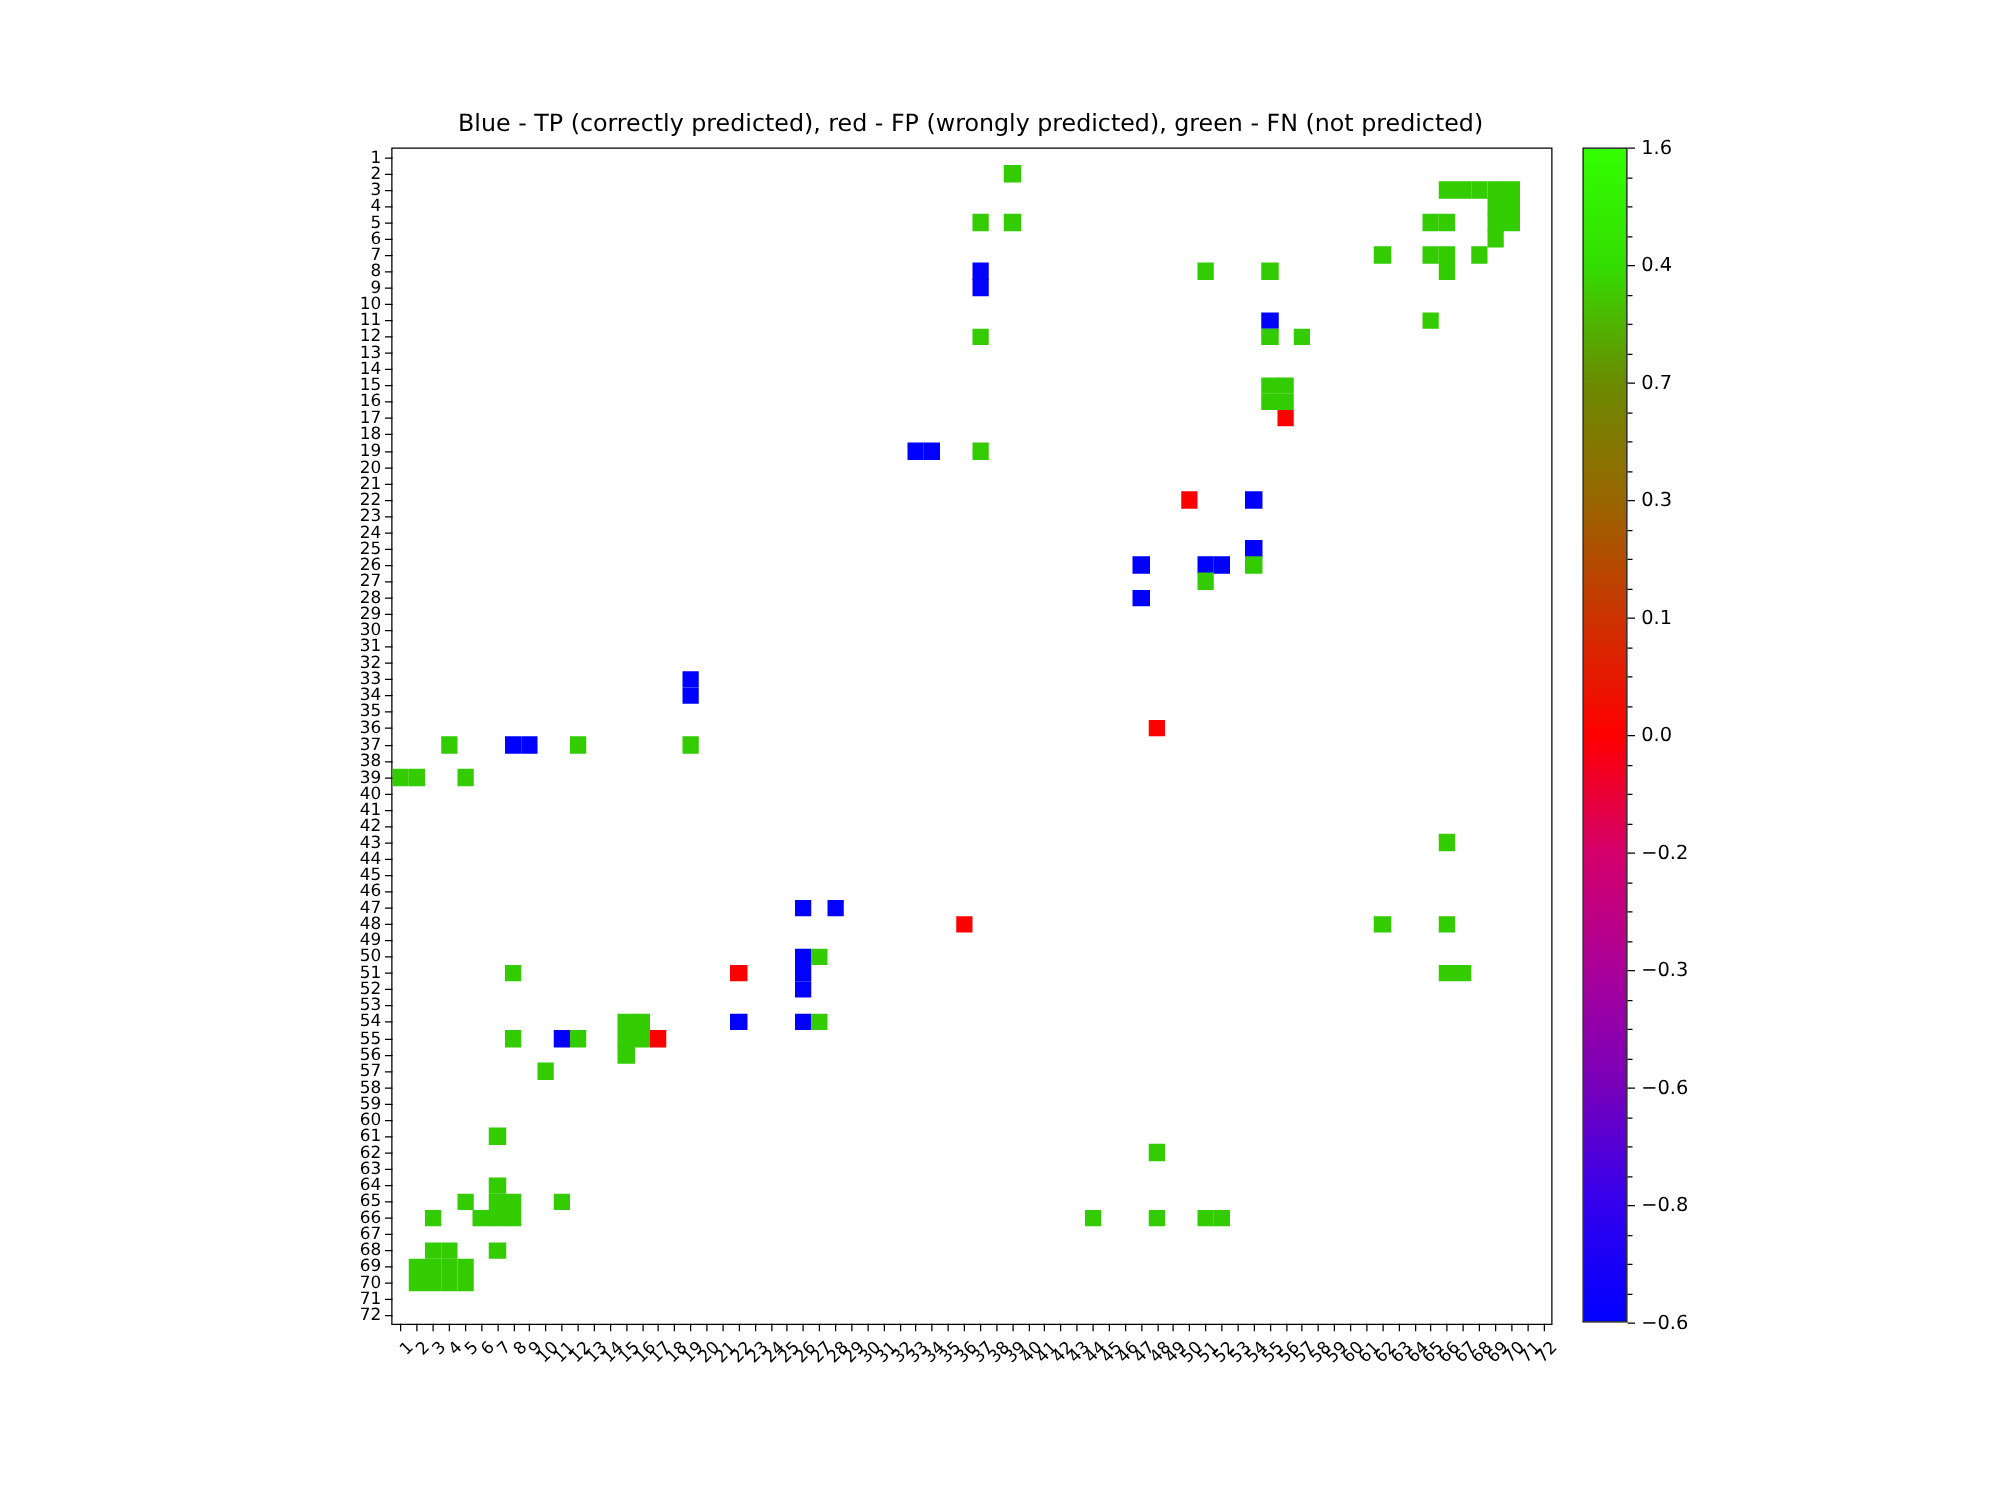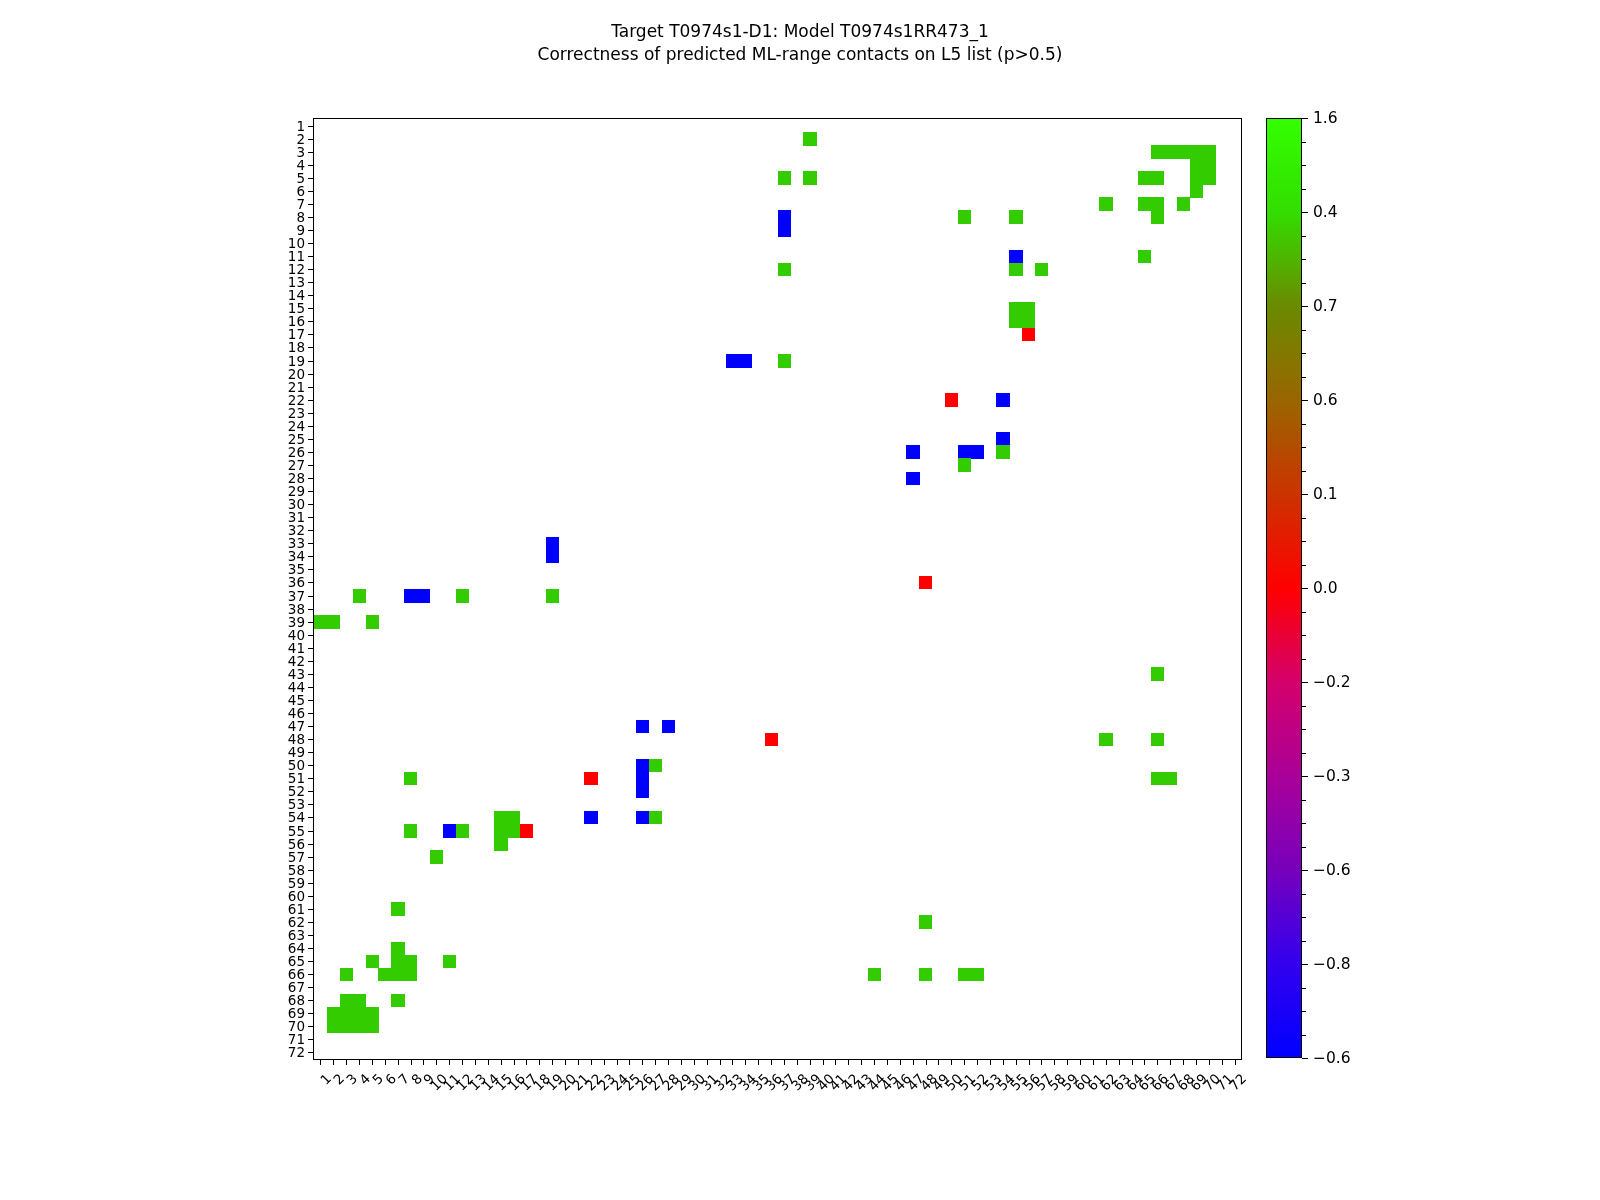--- a/index.html
+++ b/index.html
@@ -134,23 +134,22 @@
     transform: translateY(-50%);
     font-size: 15.5px;
     white-space: nowrap;
   }
 </style>
 </head>
 <body>
 
 <div id="figure">
 
-  <div id="suptitle">Target T0974s1-D1: Model T0974s1RR473_1
-Correctness of predicted ML-range contacts on L5 list (p&gt;0.5)</div>
 
+  <div id="axtitle">Blue - TP (correctly predicted), red - FP (wrongly predicted), green - FN (not predicted)</div>
 
   <div id="plot-area">
     <div id="cells">
         <div class="cell" style="left: 489.25px; top: 13.0556px; width: 13.325px; height: 13.5056px; background: rgb(51, 204, 0);"></div>
         <div class="cell" style="left: 836.875px; top: 26.1111px; width: 13.325px; height: 13.5056px; background: rgb(51, 204, 0);"></div>
         <div class="cell" style="left: 849.75px; top: 26.1111px; width: 13.325px; height: 13.5056px; background: rgb(51, 204, 0);"></div>
         <div class="cell" style="left: 862.625px; top: 26.1111px; width: 13.325px; height: 13.5056px; background: rgb(51, 204, 0);"></div>
         <div class="cell" style="left: 875.5px; top: 26.1111px; width: 13.325px; height: 13.5056px; background: rgb(51, 204, 0);"></div>
         <div class="cell" style="left: 888.375px; top: 26.1111px; width: 13.325px; height: 13.5056px; background: rgb(51, 204, 0);"></div>
         <div class="cell" style="left: 875.5px; top: 39.1667px; width: 13.325px; height: 13.5056px; background: rgb(51, 204, 0);"></div>
@@ -724,21 +723,21 @@
       <div class="cb-minor" style="top: 70.5px;"></div>
       <div class="cb-minor" style="top: 47px;"></div>
       <div class="cb-minor" style="top: 23.5px;"></div>
       <div class="cb-tick" style="top: 0px;"></div>
       <div class="cb-lab" style="top: 0px;">1.6</div>
       <div class="cb-tick" style="top: 94px;"></div>
       <div class="cb-lab" style="top: 94px;">0.4</div>
       <div class="cb-tick" style="top: 188px;"></div>
       <div class="cb-lab" style="top: 188px;">0.7</div>
       <div class="cb-tick" style="top: 282px;"></div>
-      <div class="cb-lab" style="top: 282px;">0.6</div>
+      <div class="cb-lab" style="top: 282px;">0.3</div>
       <div class="cb-tick" style="top: 376px;"></div>
       <div class="cb-lab" style="top: 376px;">0.1</div>
       <div class="cb-tick" style="top: 470px;"></div>
       <div class="cb-lab" style="top: 470px;">0.0</div>
       <div class="cb-tick" style="top: 564px;"></div>
       <div class="cb-lab" style="top: 564px;">−0.2</div>
       <div class="cb-tick" style="top: 658px;"></div>
       <div class="cb-lab" style="top: 658px;">−0.3</div>
       <div class="cb-tick" style="top: 752px;"></div>
       <div class="cb-lab" style="top: 752px;">−0.6</div>

